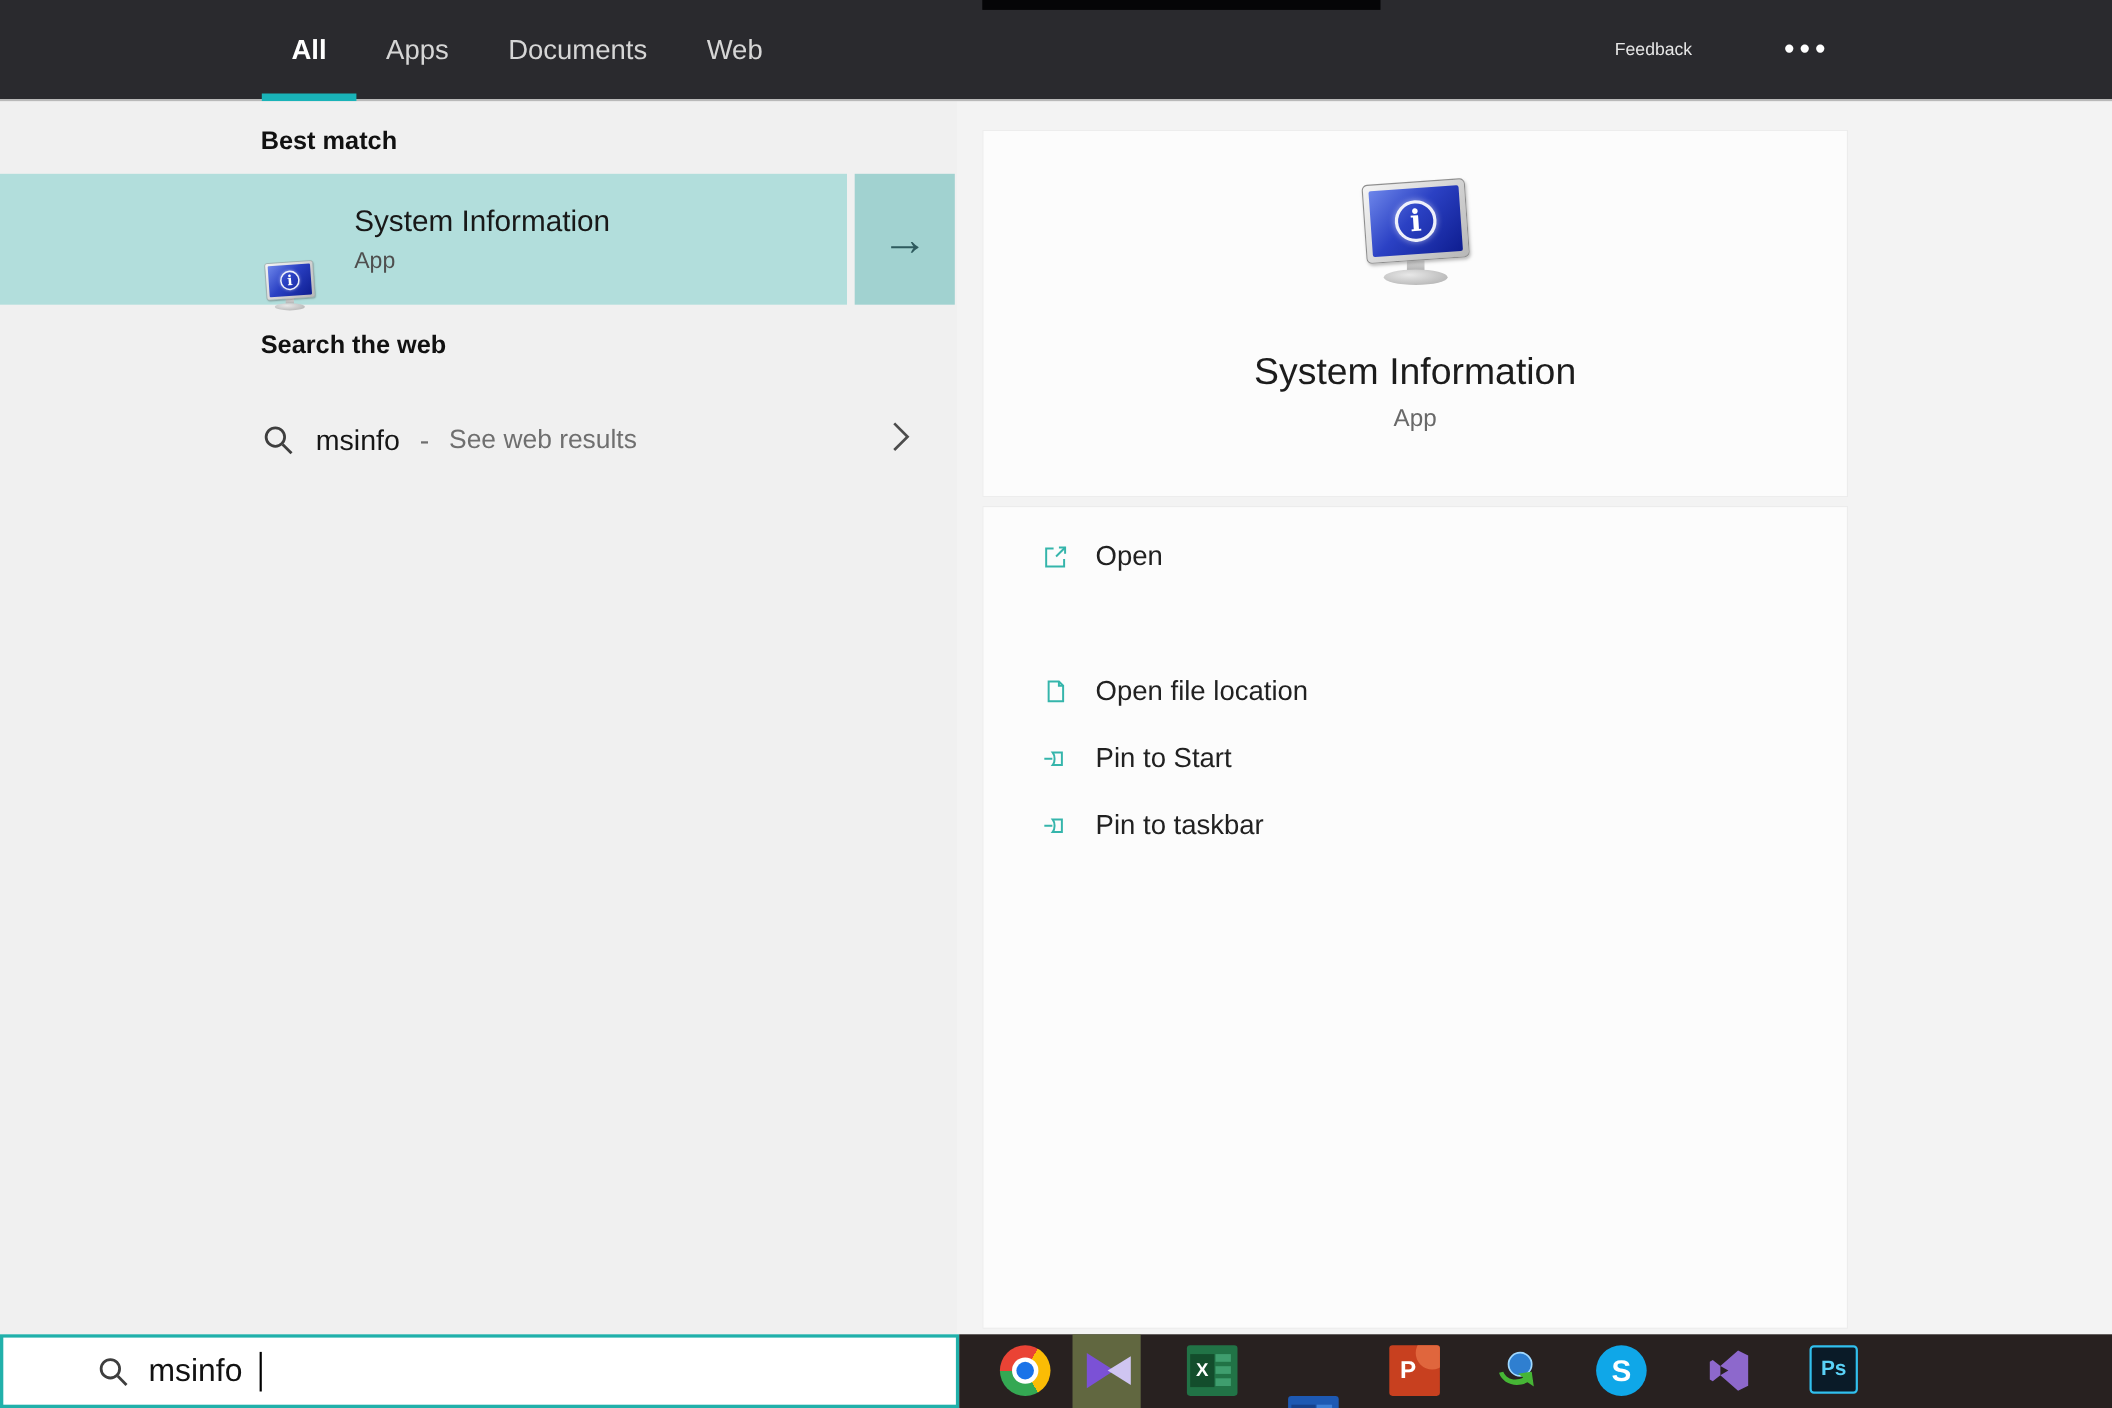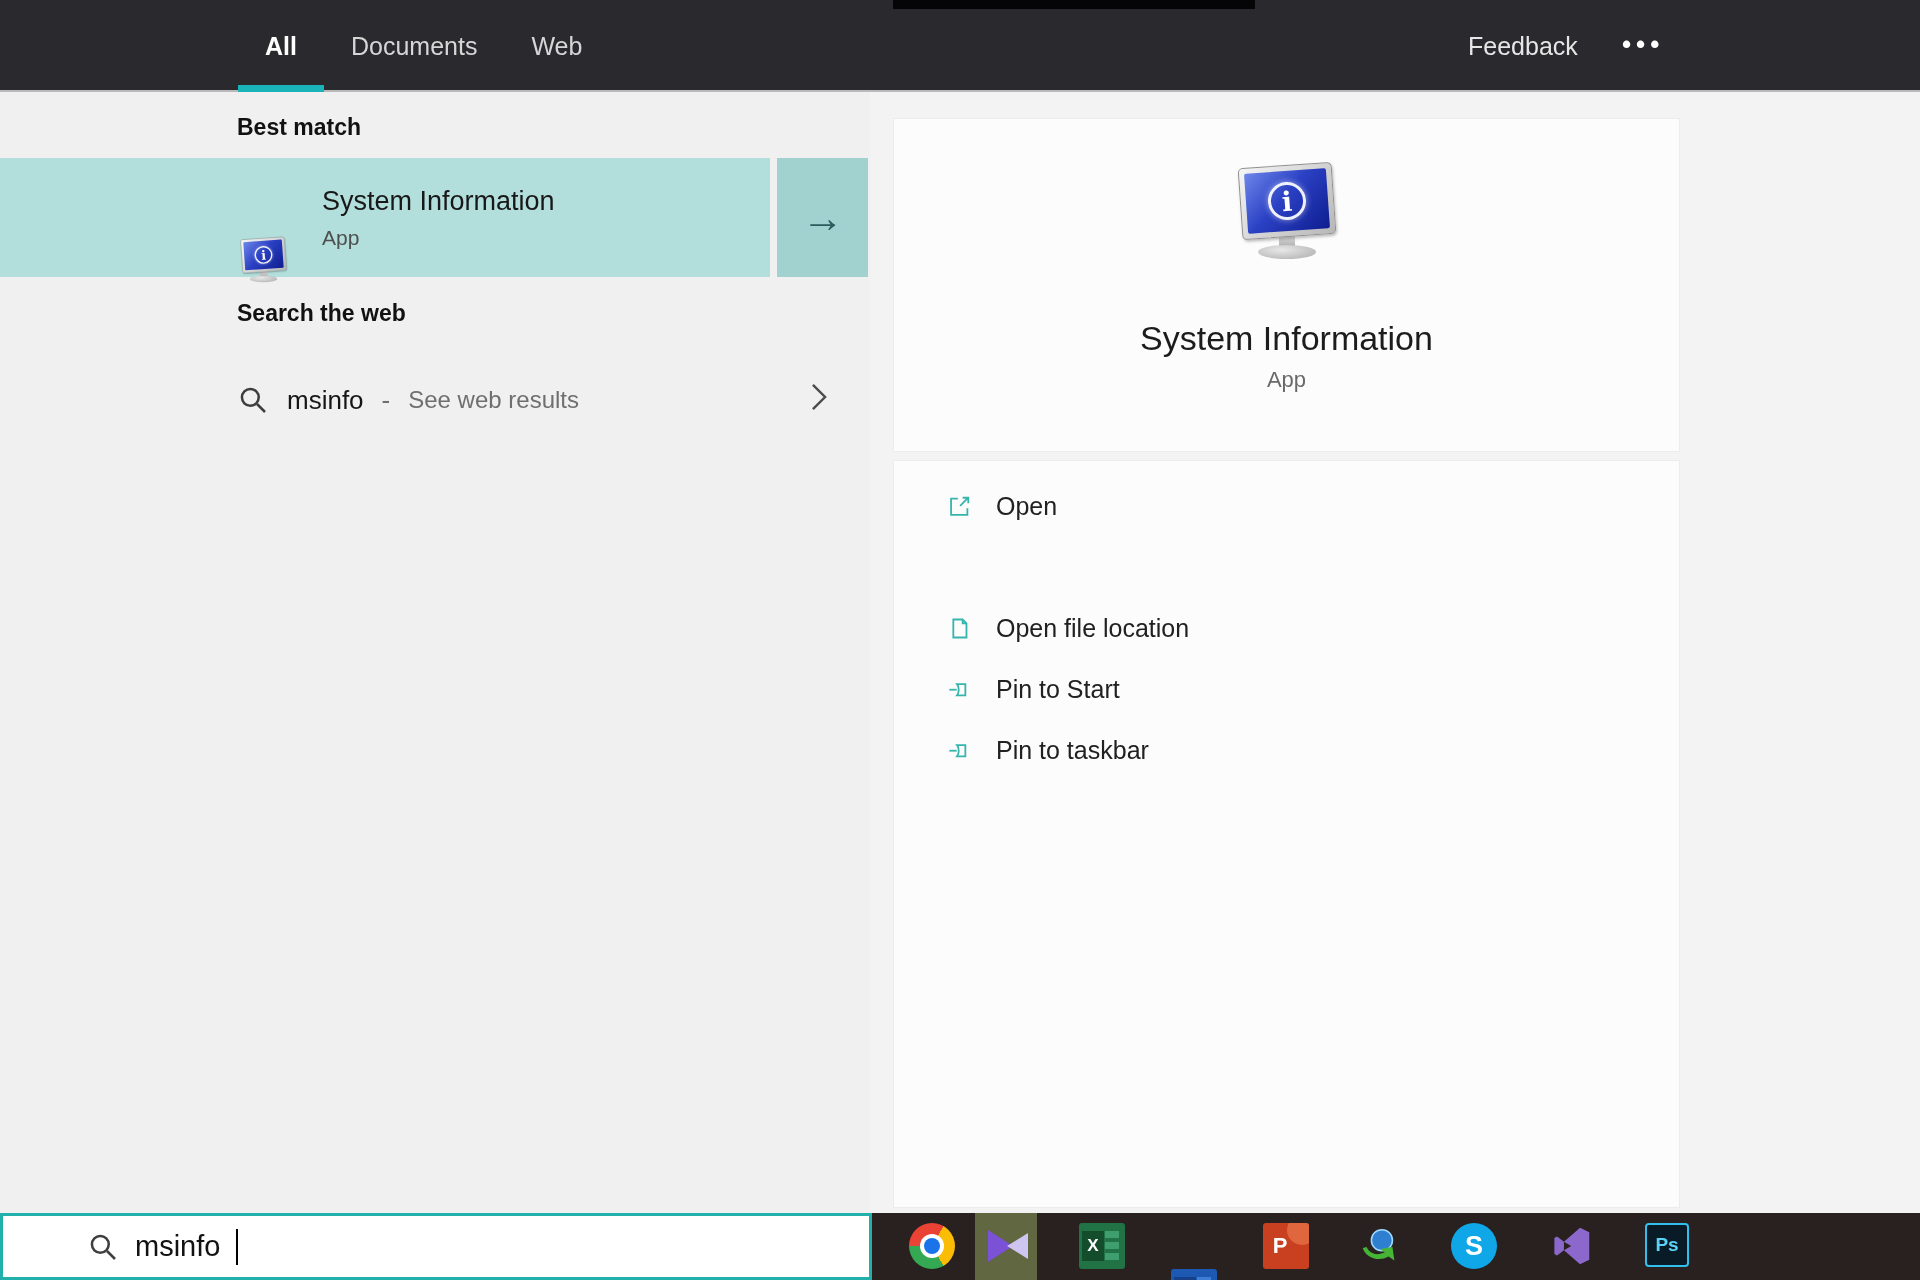--- a/index.html
+++ b/index.html
@@ -7,21 +7,21 @@
   .screen { position:relative; width:1920px; height:1280px; overflow:hidden; background:#f0f0f0; }
 
   
   .hdr { position:absolute; left:0; top:0; width:1920px; height:92px; background:#2a2a2e; border-bottom:2px solid #b9b9b9; }
   .black-strip { position:absolute; left:893px; top:0; width:362px; height:9px; background:#050507; }
   .tabs { position:absolute; left:238px; top:0; height:92px; display:flex; }
   .tab { position:relative; height:100%; display:flex; align-items:center; padding:0 27px; font-size:25px; color:#d6d6d6; cursor:default; }
   .tab.active { color:#ffffff; font-weight:bold; }
   .tab.active::after { content:""; position:absolute; left:0; right:0; bottom:0; height:7px; background:#19b3b8; }
   .caret { width:0; height:0; border-left:8px solid transparent; border-right:8px solid transparent; border-top:9px solid #e3e3e3; margin-left:12px; }
-  .feedback { position:absolute; left:1468px; top:0; height:92px; display:flex; align-items:center; font-size:25px; color:#e6e6e6; }
+  .feedback { position:absolute; left:1468px; top:0; height:92px; display:flex; align-items:center; font-size:16px; color:#e6e6e6; }
   .dots { position:absolute; left:1622px; top:0; height:88px; display:flex; align-items:center; font-size:26px; letter-spacing:5px; color:#ffffff; font-weight:bold; }
 
   
   .left-panel { position:absolute; left:0; top:92px; width:870px; height:1121px; background:#f0f0f0; }
   .right-area { position:absolute; left:870px; top:92px; width:1050px; height:1121px; background:#f3f3f3; }
   .card { position:absolute; background:#fcfcfc; border:1px solid #ececec; }
   .card1 { left:893px; top:118px; width:787px; height:334px; }
   .card2 { left:893px; top:460px; width:787px; height:748px; }
 
   
@@ -97,20 +97,23 @@
 
 <div class="screen">
 
   <div class="hdr">
     <div class="black-strip"></div>
     <div class="tabs">
       <div class="tab active">
           <span>All</span>
         </div>
       <div class="tab">
+          <span>Apps</span>
+        </div>
+      <div class="tab">
           <span>Documents</span>
         </div>
       <div class="tab">
           <span>Web</span>
         </div>
     </div>
     <div class="feedback">Feedback</div>
     <div class="dots">•••</div>
   </div>
 

